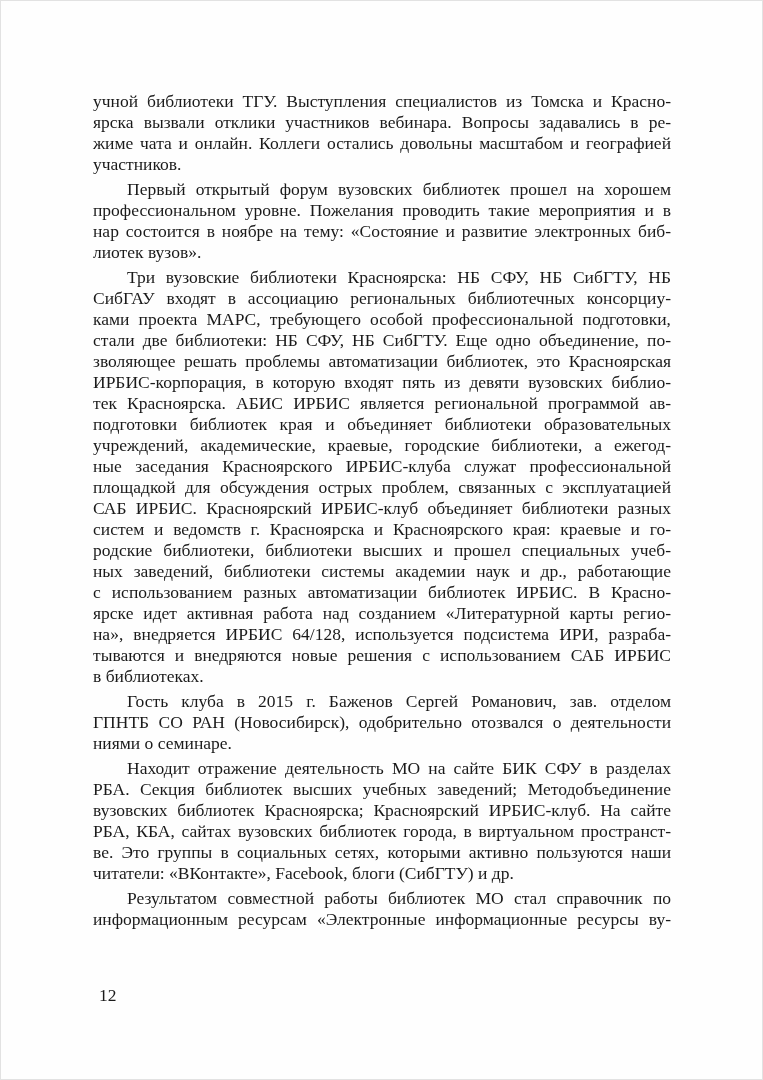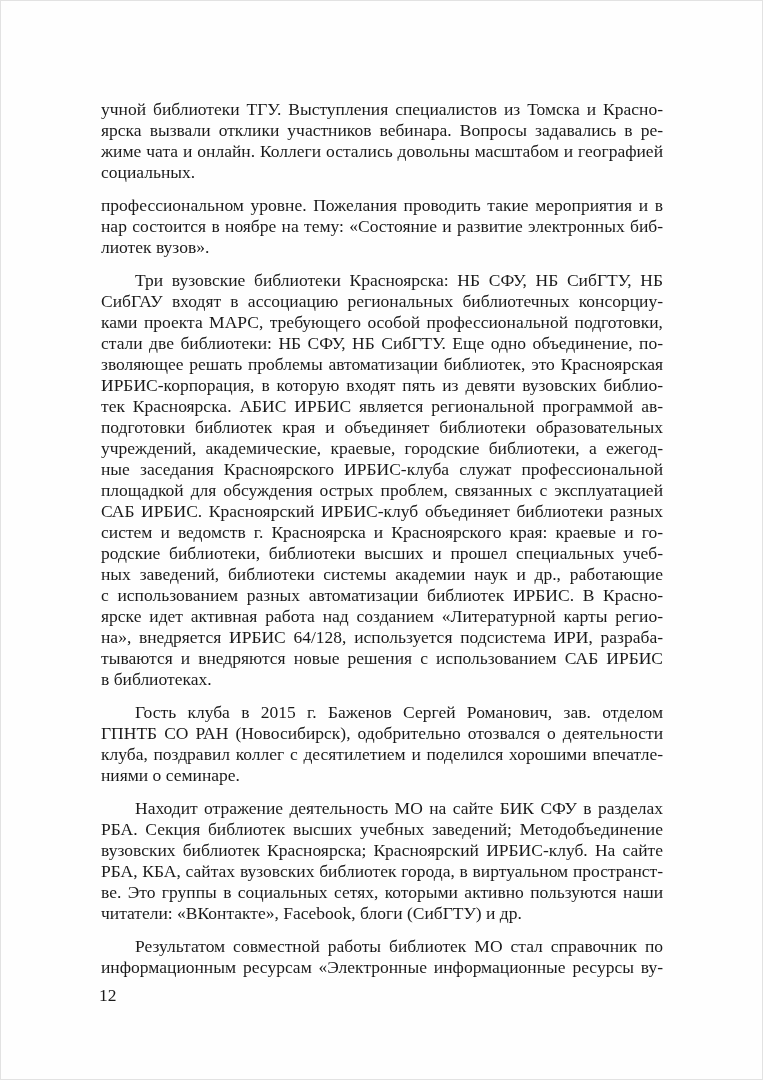--- a/index.html
+++ b/index.html
@@ -18,21 +18,21 @@
     color: #1a1a1a;
     overflow: hidden;
   }
   .text-block {
     position: absolute;
     left: 88px;
     top: 86px;
     width: 586px;
   }
   .paragraph {
-    margin: 12px;
+    margin: 4px;
     padding: 0;
   }
   .line {
     font-size: 17.5px;
     line-height: 21px;
     text-align: justify;
     text-align-last: left;
     white-space: normal;
   }
   .line.just {
@@ -51,23 +51,24 @@
 </style>
 </head>
 <body>
 
 <div class="page">
   <div class="text-block" id="text-block">
       <div class="paragraph">
         <div class="line just">учной библиотеки ТГУ. Выступления специалистов из Томска и Красно-</div>
         <div class="line just">ярска вызвали отклики участников вебинара. Вопросы задавались в ре-</div>
         <div class="line just">жиме чата и онлайн. Коллеги остались довольны масштабом и географией</div>
-        <div class="line">социальных.</div>
+        <div class="line">участников.</div>
       </div>
       <div class="paragraph">
+        <div class="line just indent">Первый открытый форум вузовских библиотек прошел на хорошем</div>
         <div class="line just">профессиональном уровне. Пожелания проводить такие мероприятия и в</div>
         <div class="line just">нар состоится в ноябре на тему: «Состояние и развитие электронных биб-</div>
         <div class="line">лиотек вузов».</div>
       </div>
       <div class="paragraph">
         <div class="line just indent">Три вузовские библиотеки Красноярска: НБ СФУ, НБ СибГТУ, НБ</div>
         <div class="line just">СибГАУ входят в ассоциацию региональных библиотечных консорциу-</div>
         <div class="line just">ками проекта МАРС, требующего особой профессиональной подготовки,</div>
         <div class="line just">стали две библиотеки: НБ СФУ, НБ СибГТУ. Еще одно объединение, по-</div>
         <div class="line just">зволяющее решать проблемы автоматизации библиотек, это Красноярская</div>
@@ -83,21 +84,20 @@
         <div class="line just">ных заведений, библиотеки системы академии наук и др., работающие</div>
         <div class="line just">с использованием разных автоматизации библиотек ИРБИС. В Красно-</div>
         <div class="line just">ярске идет активная работа над созданием «Литературной карты регио-</div>
         <div class="line just">на», внедряется ИРБИС 64/128, используется подсистема ИРИ, разраба-</div>
         <div class="line just">тываются и внедряются новые решения с использованием САБ ИРБИС</div>
         <div class="line">в библиотеках.</div>
       </div>
       <div class="paragraph">
         <div class="line just indent">Гость клуба в 2015 г. Баженов Сергей Романович, зав. отделом</div>
         <div class="line just">ГПНТБ СО РАН (Новосибирск), одобрительно отозвался о деятельности</div>
-        <div class="line just">клуба, поздравил коллег с десятилетием и поделился хорошими впечатле-</div>
         <div class="line">ниями о семинаре.</div>
       </div>
       <div class="paragraph">
         <div class="line just indent">Находит отражение деятельность МО на сайте БИК СФУ в разделах</div>
         <div class="line just">РБА. Секция библиотек высших учебных заведений; Методобъединение</div>
         <div class="line just">вузовских библиотек Красноярска; Красноярский ИРБИС-клуб. На сайте</div>
         <div class="line just">РБА, КБА, сайтах вузовских библиотек города, в виртуальном пространст-</div>
         <div class="line just">ве. Это группы в социальных сетях, которыми активно пользуются наши</div>
         <div class="line">читатели: «ВКонтакте», Facebook, блоги (СибГТУ) и др.</div>
       </div>

